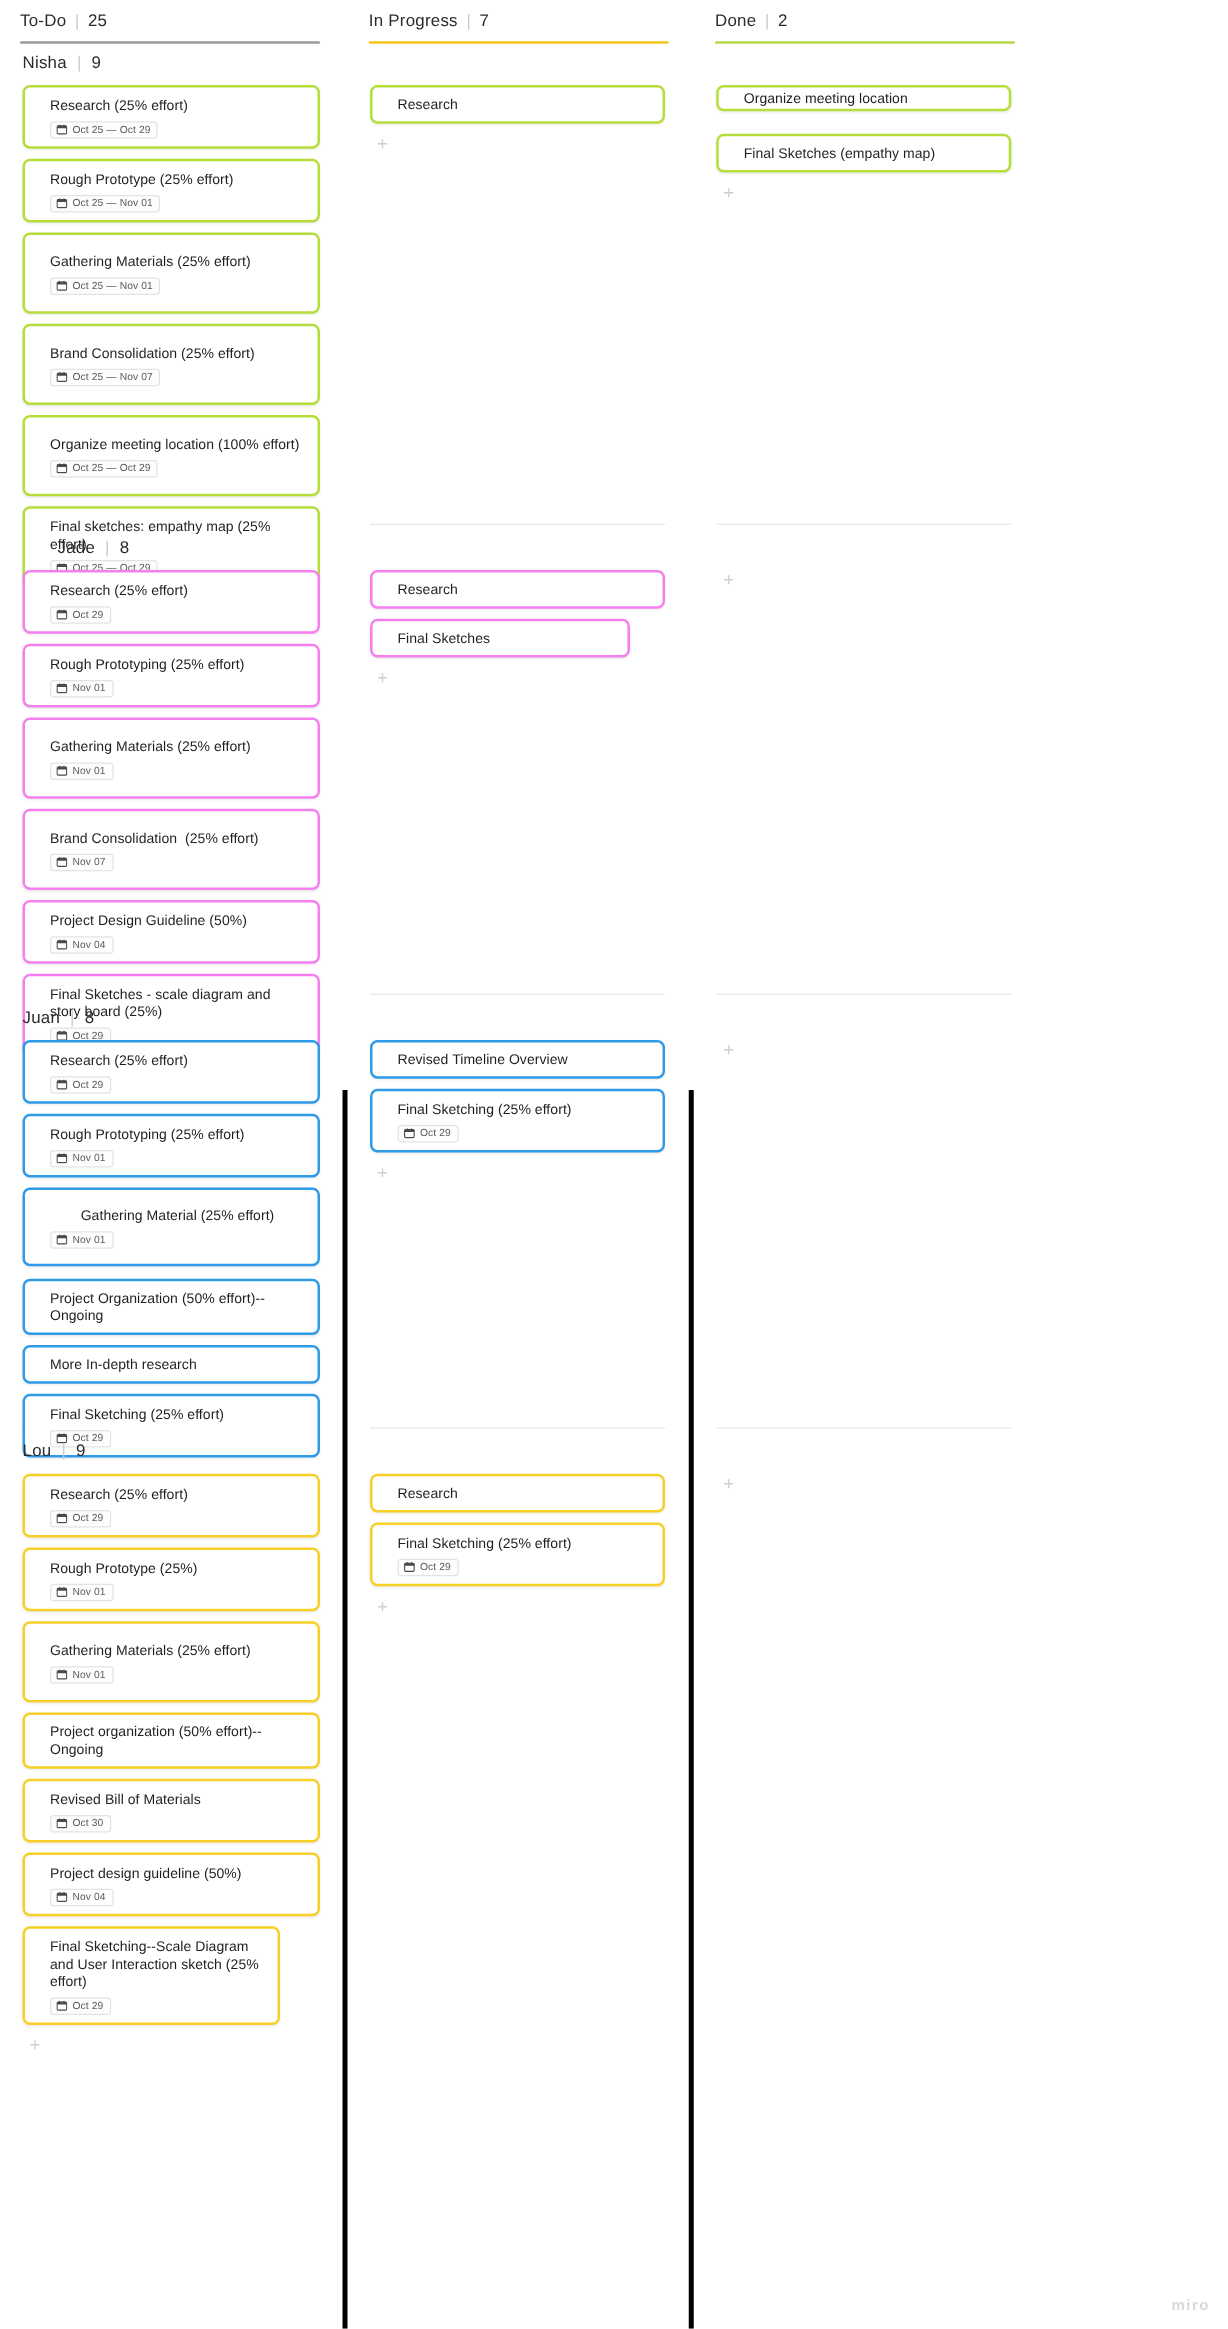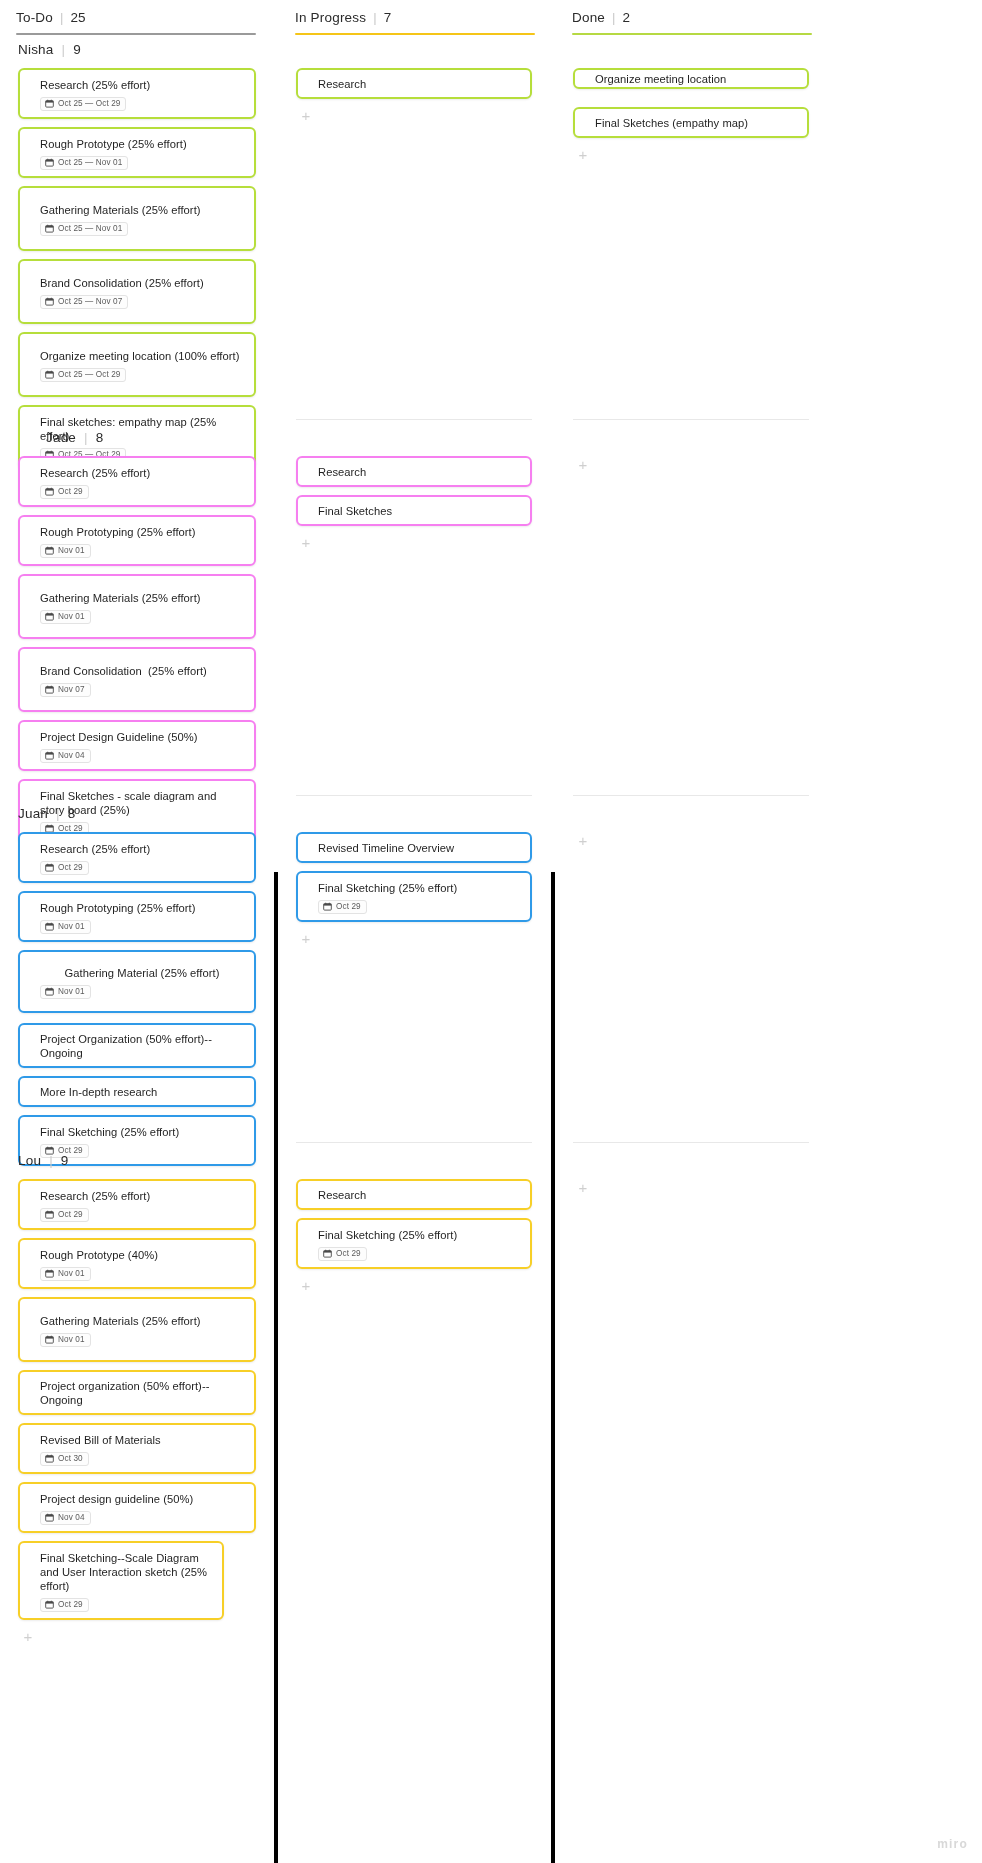--- a/index.html
+++ b/index.html
@@ -334,21 +334,21 @@
               <rect x="10.2" y="1" width="1.6" height="3.2" rx=".7" fill="#4a4a4a"></rect>
             </svg>
           </span>
           <span>Oct 29</span>
         </div>
       </div>
       <div class="add-btn" style="left:21px;top:854px;">+</div>
       <div class="card" style="left:296px;top:456px;width:236px;height:31px;border-color:#f67ff0;">
         <div class="card-title">Research</div>
       </div>
-      <div class="card" style="left:296px;top:495px;width:236px;height:31px;border-color:#f67ff0;">
+      <div class="card" style="left:296px;top:495px;width:208px;height:31px;border-color:#f67ff0;">
         <div class="card-title">Final Sketches</div>
       </div>
       <div class="add-btn" style="left:299px;top:536px;">+</div>
       <div class="add-btn" style="left:576px;top:458px;">+</div>
       <div class="row-title" style="left:18px;top:806px;"><span>Juan</span><span class="rt-sep">|</span><span>8</span></div>
       <div class="card" style="left:18px;top:832px;width:238px;height:51px;border-color:#2f9ae8;">
         <div class="card-title">Research (25% effort)</div>
         <div class="card-date">
           <span>
             <svg class="cal-icon" viewBox="0 0 16 16" aria-hidden="true">
@@ -438,21 +438,21 @@
               <rect x="1.2" y="3" width="13.6" height="11.4" rx="1.6" fill="none" stroke="#4a4a4a" stroke-width="1.6"></rect>
               <rect x="1.2" y="3" width="13.6" height="3.4" fill="#4a4a4a"></rect>
               <rect x="4.2" y="1" width="1.6" height="3.2" rx=".7" fill="#4a4a4a"></rect>
               <rect x="10.2" y="1" width="1.6" height="3.2" rx=".7" fill="#4a4a4a"></rect>
             </svg>
           </span>
           <span>Oct 29</span>
         </div>
       </div>
       <div class="card" style="left:18px;top:1238px;width:238px;height:51px;border-color:#f7cf27;">
-        <div class="card-title">Rough Prototype (40%)</div>
+        <div class="card-title">Rough Prototype (25%)</div>
         <div class="card-date">
           <span>
             <svg class="cal-icon" viewBox="0 0 16 16" aria-hidden="true">
               <rect x="1.2" y="3" width="13.6" height="11.4" rx="1.6" fill="none" stroke="#4a4a4a" stroke-width="1.6"></rect>
               <rect x="1.2" y="3" width="13.6" height="3.4" fill="#4a4a4a"></rect>
               <rect x="4.2" y="1" width="1.6" height="3.2" rx=".7" fill="#4a4a4a"></rect>
               <rect x="10.2" y="1" width="1.6" height="3.2" rx=".7" fill="#4a4a4a"></rect>
             </svg>
           </span>
           <span>Nov 01</span>

